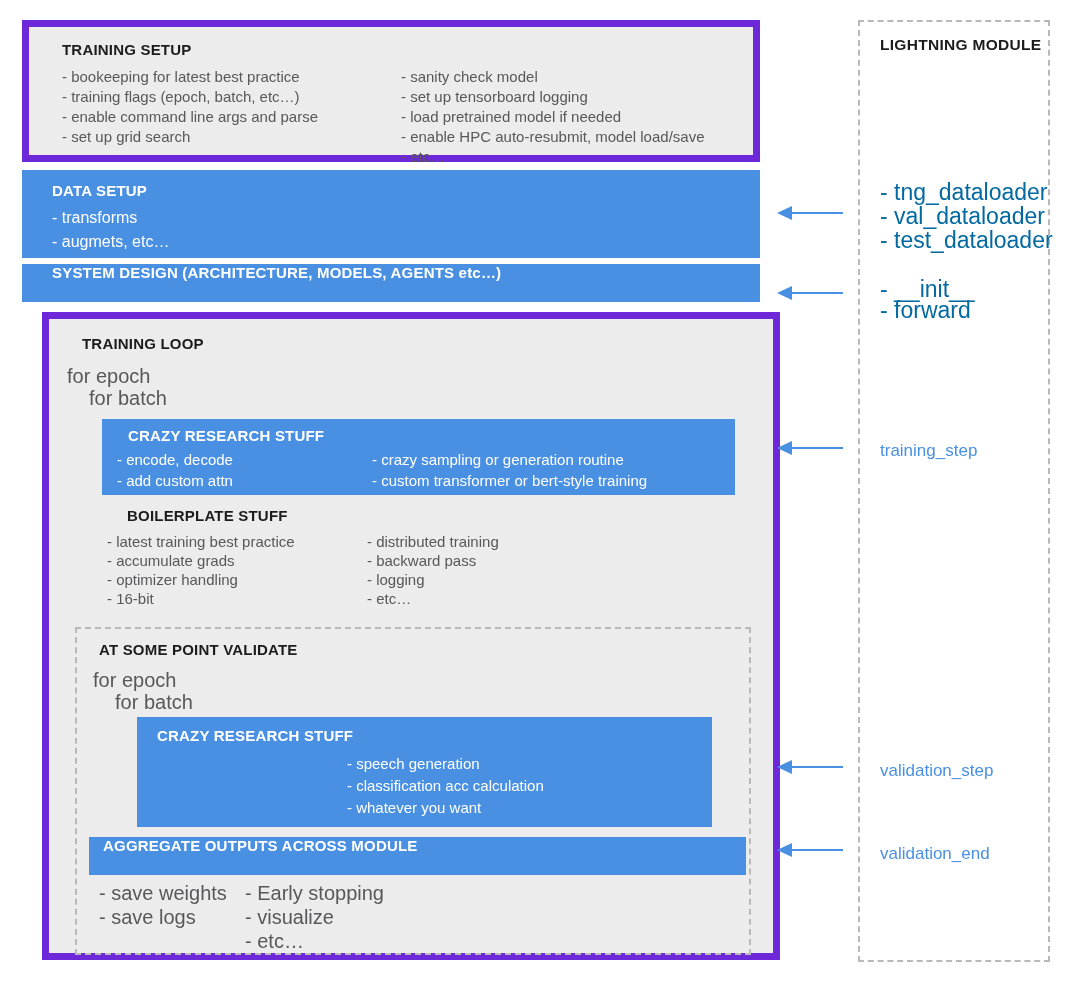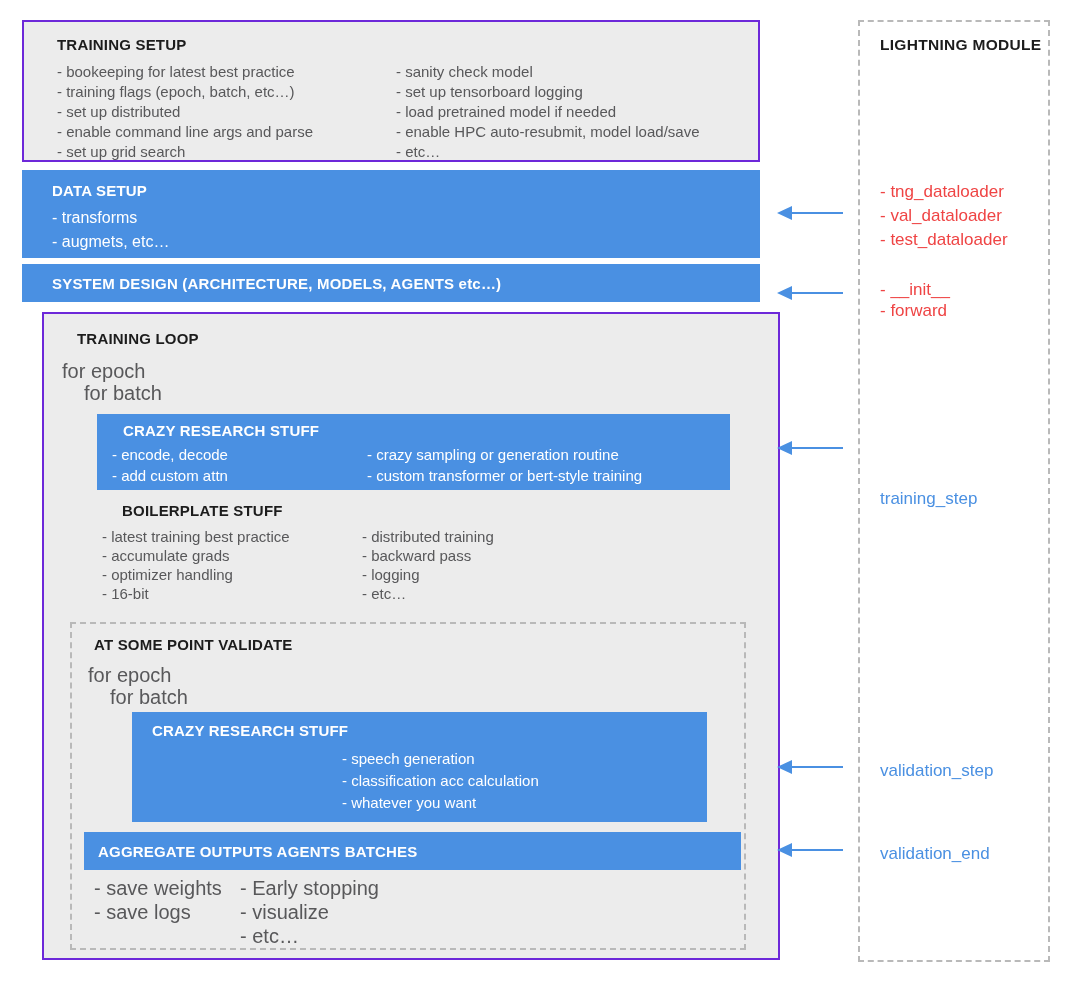--- a/index.html
+++ b/index.html
@@ -1,50 +1,49 @@
 <!DOCTYPE html>
 <html><head>
 <meta charset="utf-8">
 <style>
   html,body{margin:0;padding:0;background:#ffffff;}
   .canvas{
     position:relative;width:1080px;height:987px;background:#ffffff;
     font-family:"Liberation Sans", sans-serif;overflow:hidden;
   }
-  .gray-box{position:absolute;background:#ececec;border:2px solid #6d28d9;box-sizing:border-box;}
+  .gray-box{position:absolute;background:#ececec;border:7px solid #6d28d9;box-sizing:border-box;}
   .blue-box{position:absolute;background:#4a90e2;box-sizing:border-box;}
   .dashed-box{position:absolute;border:2px dashed #b9b9b9;box-sizing:border-box;background:transparent;}
   .abs{position:absolute;}
   .box-title{font-weight:bold;font-size:15px;color:#1c1c1c;letter-spacing:0.2px;white-space:nowrap;}
   .blue-title{font-weight:bold;font-size:15px;color:#ffffff;letter-spacing:0.2px;white-space:nowrap;}
   .list{font-size:15px;color:#58585a;line-height:20px;white-space:nowrap;}
   .white-list{font-size:15px;color:#ffffff;line-height:21px;white-space:nowrap;}
   .loop-text{font-size:20px;color:#58585a;white-space:nowrap;}
   .big-list{font-size:20px;color:#58585a;line-height:24px;white-space:nowrap;}
   .white-big{font-size:16px;color:#ffffff;line-height:24px;white-space:nowrap;}
   .lm-title{font-weight:bold;font-size:15.5px;color:#1c1c1c;letter-spacing:0.3px;white-space:nowrap;}
-  .lm-item{font-size:17px;color:#ef4444;line-height:24px;white-space:nowrap;}
+  .lm-item{font-size:23px;color:#0369a1;line-height:24px;white-space:nowrap;}
   .lm-single{font-size:17px;color:#4a90e2;white-space:nowrap;}
-  .vcenter{display:flex;align-items:center;}
+  .vcenter{display:flex;align-items:flex-start;}
   .arrow{position:absolute;width:66px;height:14px;}
   .arrow .head{position:absolute;left:0;top:0;width:0;height:0;
     border-top:7px solid transparent;border-bottom:7px solid transparent;border-right:15px solid #4a90e2;}
   .arrow .line{position:absolute;left:13px;top:5.75px;height:2.5px;width:53px;background:#4a90e2;}
 </style>
 </head>
 <body>
 
 <div class="canvas">
 
   <div class="gray-box" style="left:22px;top:20px;width:738px;height:142px;">
     <div class="abs box-title" style="left:33px;top:14px;">TRAINING SETUP</div>
     <div class="abs list" style="left:33px;top:40px;">
       <div>- bookeeping for latest best practice</div>
       <div>- training flags (epoch, batch, etc…)</div>
-      <div>- set up distributed</div>
       <div>- enable command line args and parse</div>
       <div>- set up grid search</div>
     </div>
     <div class="abs list" style="left:372px;top:40px;">
       <div>- sanity check model</div>
       <div>- set up tensorboard logging</div>
       <div>- load pretrained model if needed</div>
       <div>- enable HPC auto-resubmit, model load/save</div>
       <div>- etc…</div>
     </div>
@@ -101,21 +100,21 @@
       <div class="blue-box" style="left:60px;top:88px;width:575px;height:110px;">
         <div class="abs blue-title" style="left:20px;top:10px;">CRAZY RESEARCH STUFF</div>
         <div class="abs white-list" style="left:210px;top:36px;line-height:22px;">
           <div>- speech generation</div>
           <div>- classification acc calculation</div>
           <div>- whatever you want</div>
         </div>
       </div>
 
       <div class="blue-box vcenter" style="left:12px;top:208px;width:657px;height:38px;padding-left:14px;">
-        <div class="blue-title">AGGREGATE OUTPUTS AGENTS BATCHES</div>
+        <div class="blue-title">AGGREGATE OUTPUTS ACROSS MODULE</div>
       </div>
 
       <div class="abs big-list" style="left:22px;top:252px;">
         <div>- save weights</div>
         <div>- save logs</div>
       </div>
       <div class="abs big-list" style="left:168px;top:252px;">
         <div>- Early stopping</div>
         <div>- visualize</div>
         <div>- etc…</div>
@@ -127,21 +126,21 @@
     <div class="abs lm-title" style="left:20px;top:14px;">LIGHTNING MODULE</div>
     <div class="abs lm-item" style="left:20px;top:158px;">
       <div>- tng_dataloader</div>
       <div>- val_dataloader</div>
       <div>- test_dataloader</div>
     </div>
     <div class="abs lm-item" style="left:20px;top:257px;line-height:21px;">
       <div>- __init__</div>
       <div>- forward</div>
     </div>
-    <div class="abs lm-single" style="left:20px;top:419px;margin-top:48px;">training_step</div>
+    <div class="abs lm-single" style="left:20px;top:419px;">training_step</div>
     <div class="abs lm-single" style="left:20px;top:739px;">validation_step</div>
     <div class="abs lm-single" style="left:20px;top:822px;">validation_end</div>
   </div>
 
   <div class="arrow" style="left:777px;top:206px;">
     <div class="head"></div>
     <div class="line"></div>
   </div>
   <div class="arrow" style="left:777px;top:286px;">
     <div class="head"></div>

